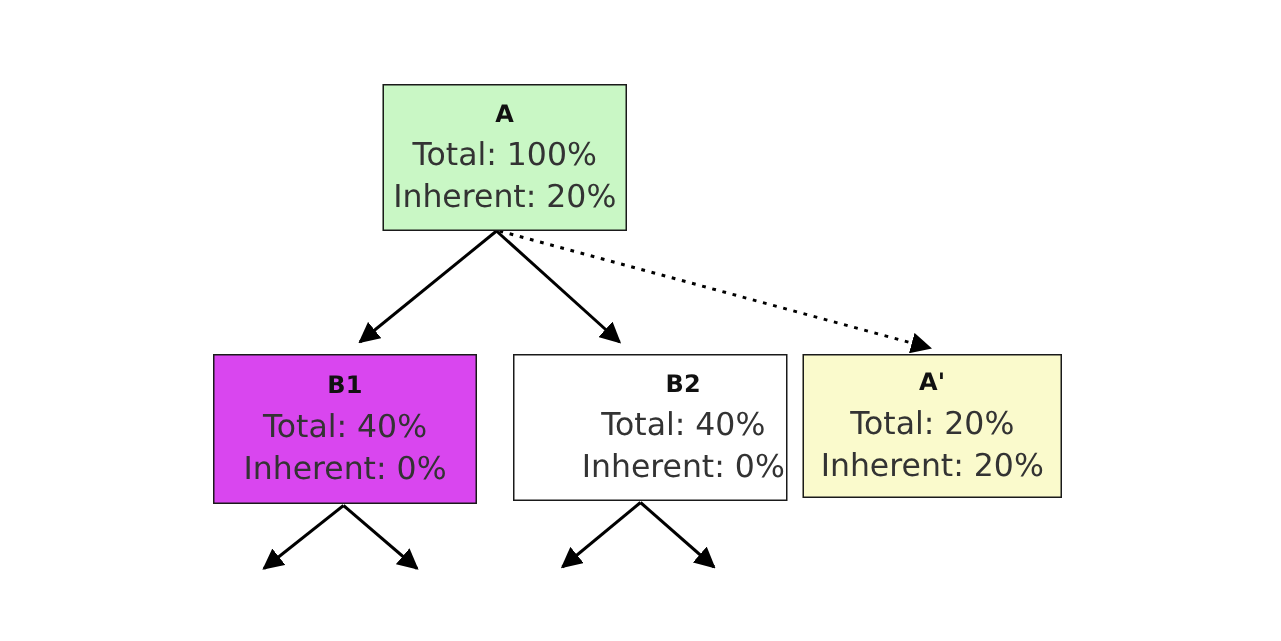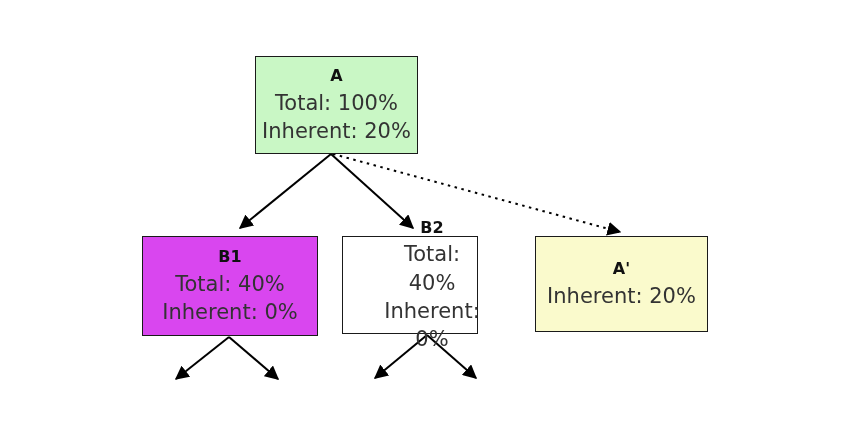--- a/index.html
+++ b/index.html
@@ -59,21 +59,21 @@
   }
   #node-b1 {
     left: 142px;
     top: 236px;
     width: 176px;
     height: 100px;
   }
   #node-b2 {
     left: 342px;
     top: 236px;
-    width: 136px;
+    width: 183px;
     height: 98px;
     padding-left: 44px;
   }
   #node-ap {
     left: 535px;
     top: 236px;
     width: 173px;
     height: 96px;
   }
 </style>
@@ -120,16 +120,17 @@
   </div>
 
   <div class="node" id="node-b2" style="background: rgb(255, 255, 255); border-color: rgb(26, 26, 26);">
     <div class="node-title">B2</div>
     <div class="node-line">Total: 40%</div>
     <div class="node-line">Inherent: 0%</div>
   </div>
 
   <div class="node" id="node-ap" style="background: rgb(250, 250, 204); border-color: rgb(26, 26, 26);">
     <div class="node-title">A'</div>
+    <div class="node-line">Total: 20%</div>
     <div class="node-line">Inherent: 20%</div>
   </div>
 
 </div>
 
 </body></html>

